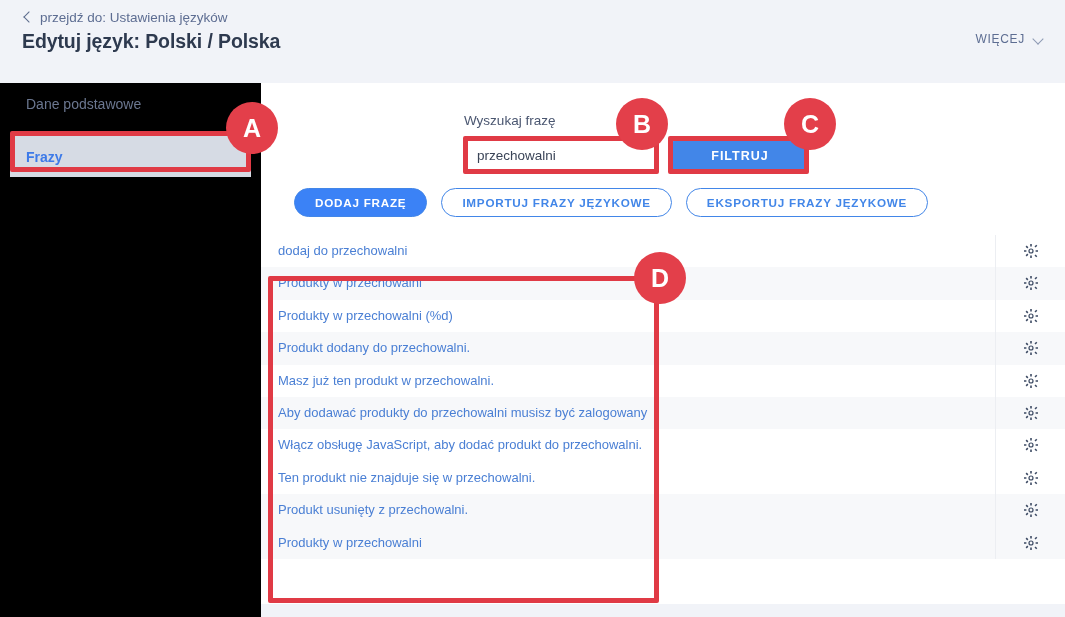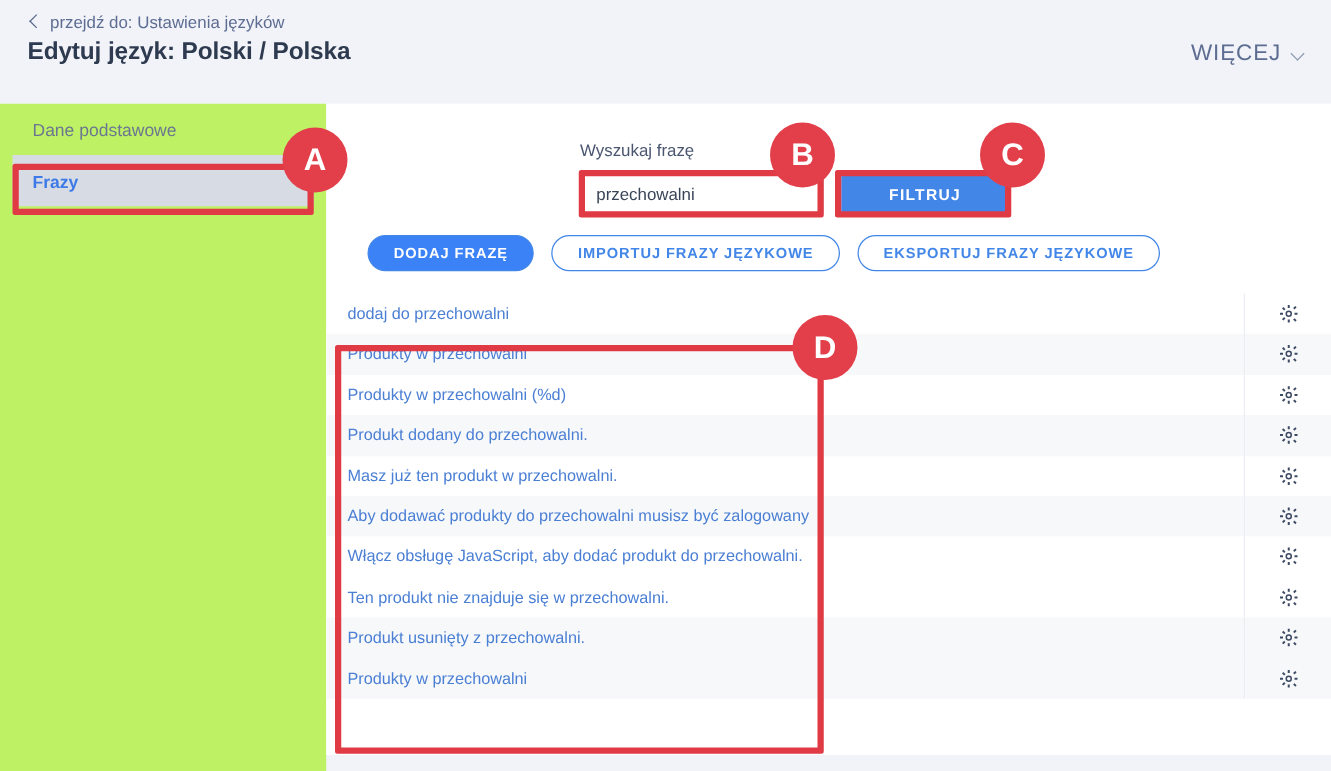--- a/index.html
+++ b/index.html
@@ -16,33 +16,33 @@
   .breadcrumb { position: absolute; left: 22px; top: 10px; display: flex; align-items: center; gap: 7px; }
   .chev-left { width: 11px; height: 11px; position: relative; }
   .chev-left::before {
     content: ""; position: absolute; left: 3px; top: 1px;
     width: 7px; height: 7px; border-left: 1.6px solid #5b6b8c; border-bottom: 1.6px solid #5b6b8c;
     transform: rotate(45deg);
   }
   .breadcrumb-text { font-size: 13.5px; color: #5d6d92; }
   .page-title { position: absolute; left: 22px; top: 30px; font-size: 19.5px; font-weight: bold; color: #2e3a4f; letter-spacing: -0.1px; }
   .more-btn { position: absolute; right: 20px; top: 32px; display: flex; align-items: center; gap: 8px; cursor: pointer; }
-  .more-label { font-size: 18px; color: #5d6d92; letter-spacing: 0.7px; }
+  .more-label { font-size: 12px; color: #5d6d92; letter-spacing: 0.7px; }
   .chev-down { width: 12px; height: 8px; position: relative; }
   .chev-down::before {
     content: ""; position: absolute; left: 1px; top: 0px;
     width: 7px; height: 7px; border-right: 1.7px solid #8d9ab4; border-bottom: 1.7px solid #8d9ab4;
     transform: rotate(45deg);
   }
 
   
-  .sidebar { position: absolute; left: 0; top: 83px; width: 261px; height: 534px; background: #bef264; }
+  .sidebar { position: absolute; left: 0; top: 83px; width: 261px; height: 534px; background: #000000; }
   .side-item { height: 41px; display: flex; align-items: center; padding-left: 26px; font-size: 14px; }
   .side-item.plain { color: #6b7790; }
-  .side-item.active { background: #d6dbe4; color: #3d7ae8; font-weight: bold; margin: 0 10px; padding-left: 16px; }
+  .side-item.active { background: #d6dbe4; color: #3d7ae8; font-weight: bold; margin: 12px 10px; padding-left: 16px; }
 
   
   .panel { position: absolute; left: 261px; top: 83px; width: 804px; height: 521px; background: #ffffff; }
 
   
   .search-label { position: absolute; left: 203px; top: 30px; font-size: 13.5px; color: #4a5670; }
   .search-input {
     position: absolute; left: 204px; top: 56px; width: 194px; height: 33px;
     border: 1px solid #ccd2dd; border-radius: 2px;
     font-family: "Liberation Sans", sans-serif; font-size: 13.5px; color: #3a4457;

